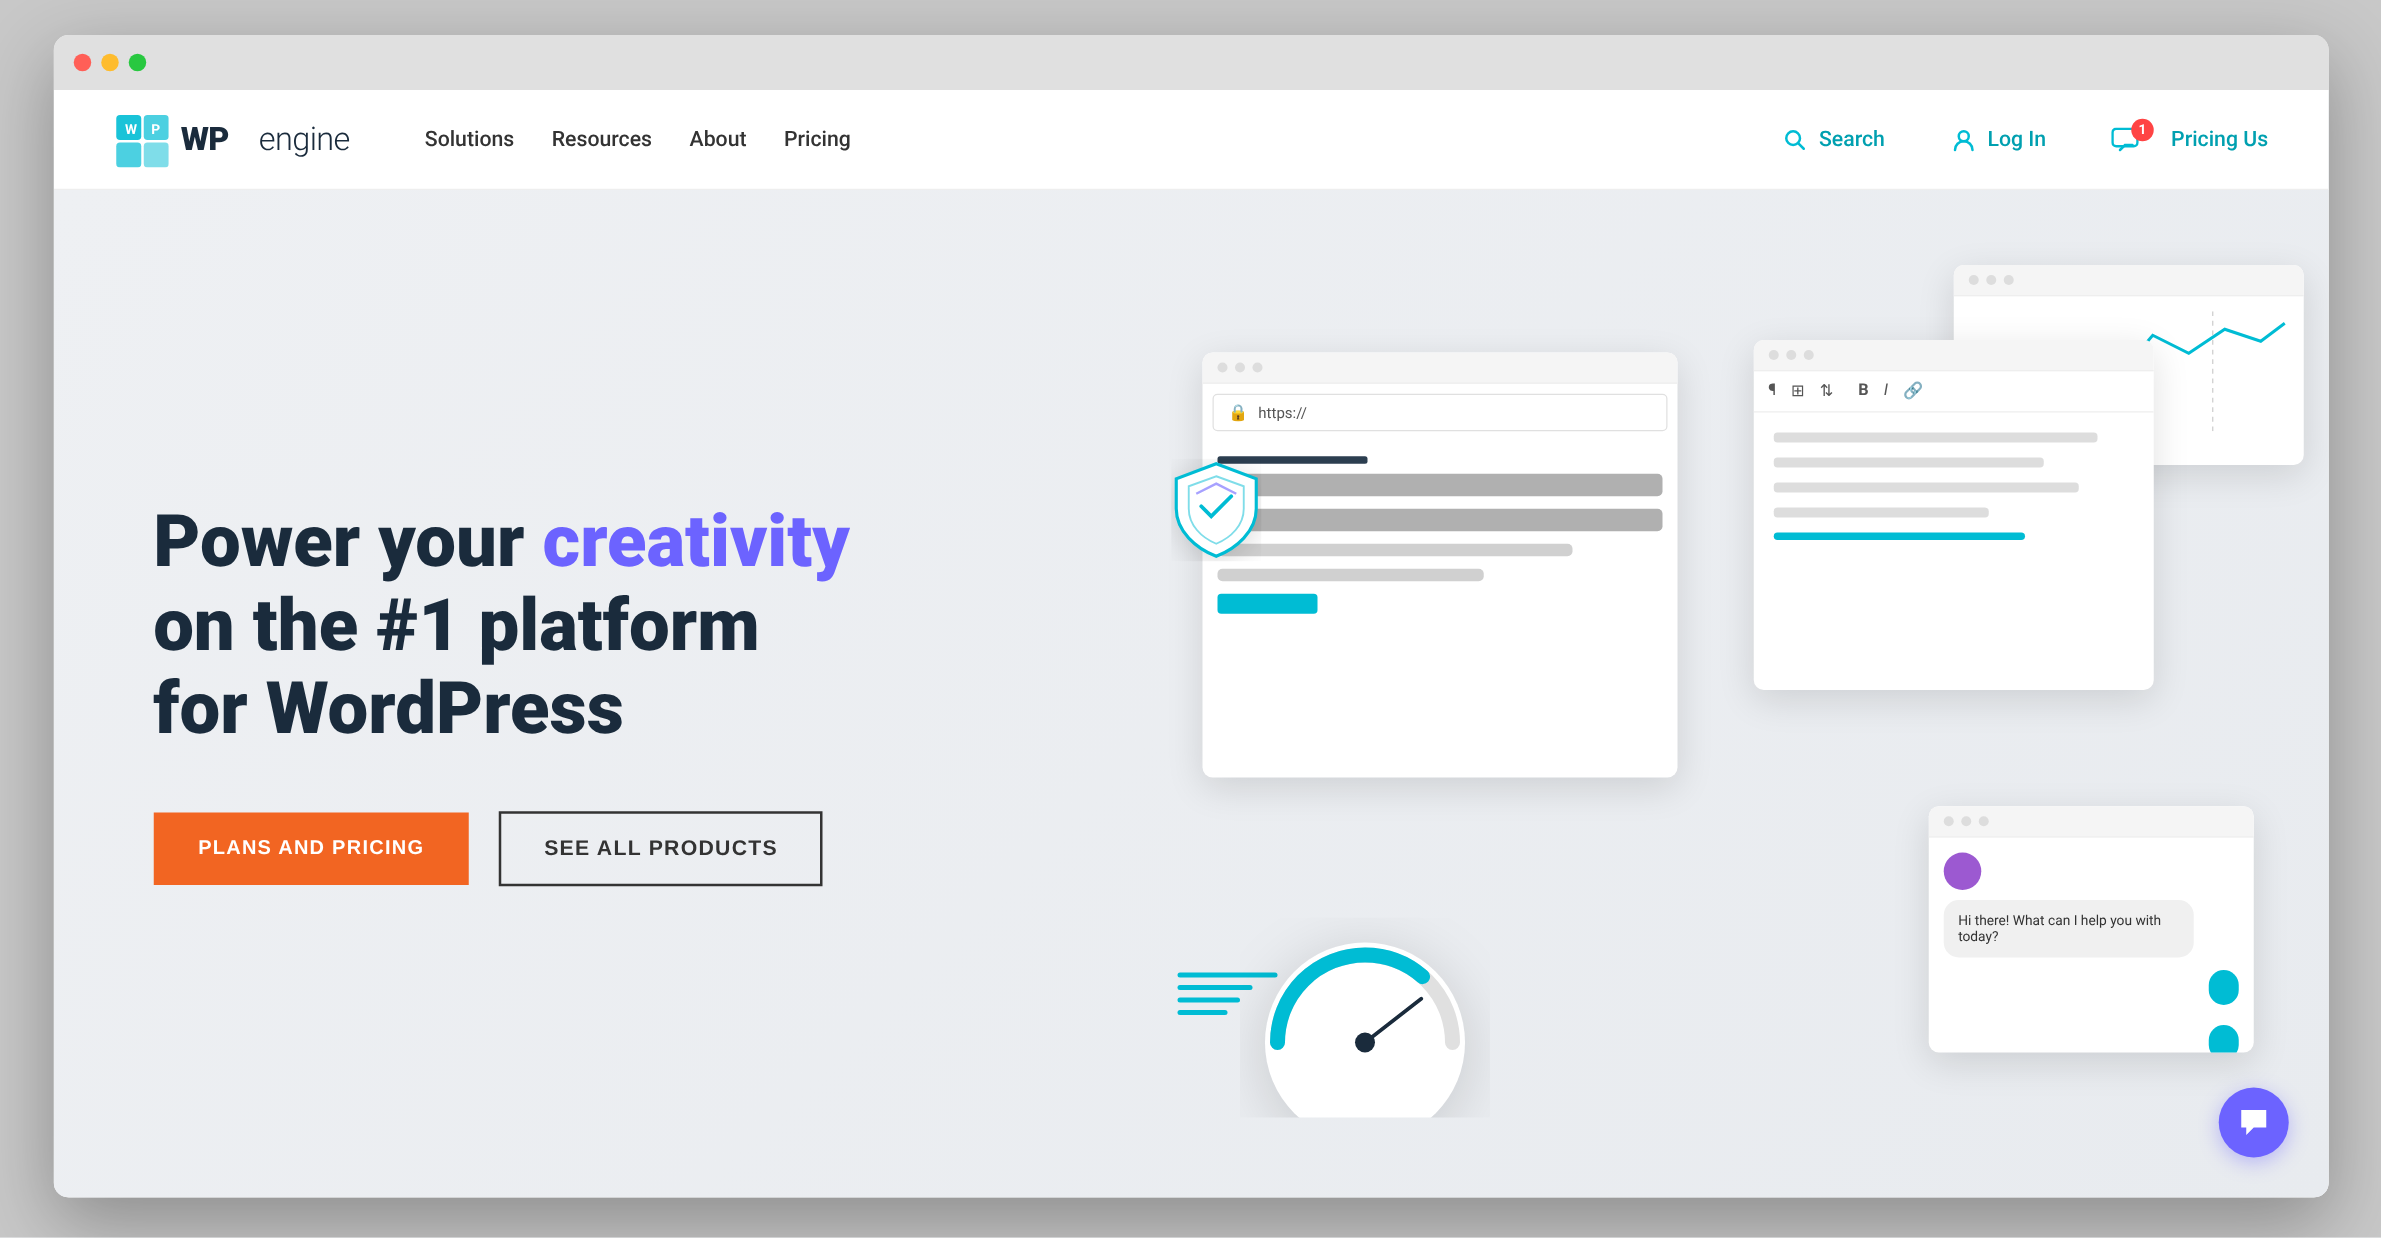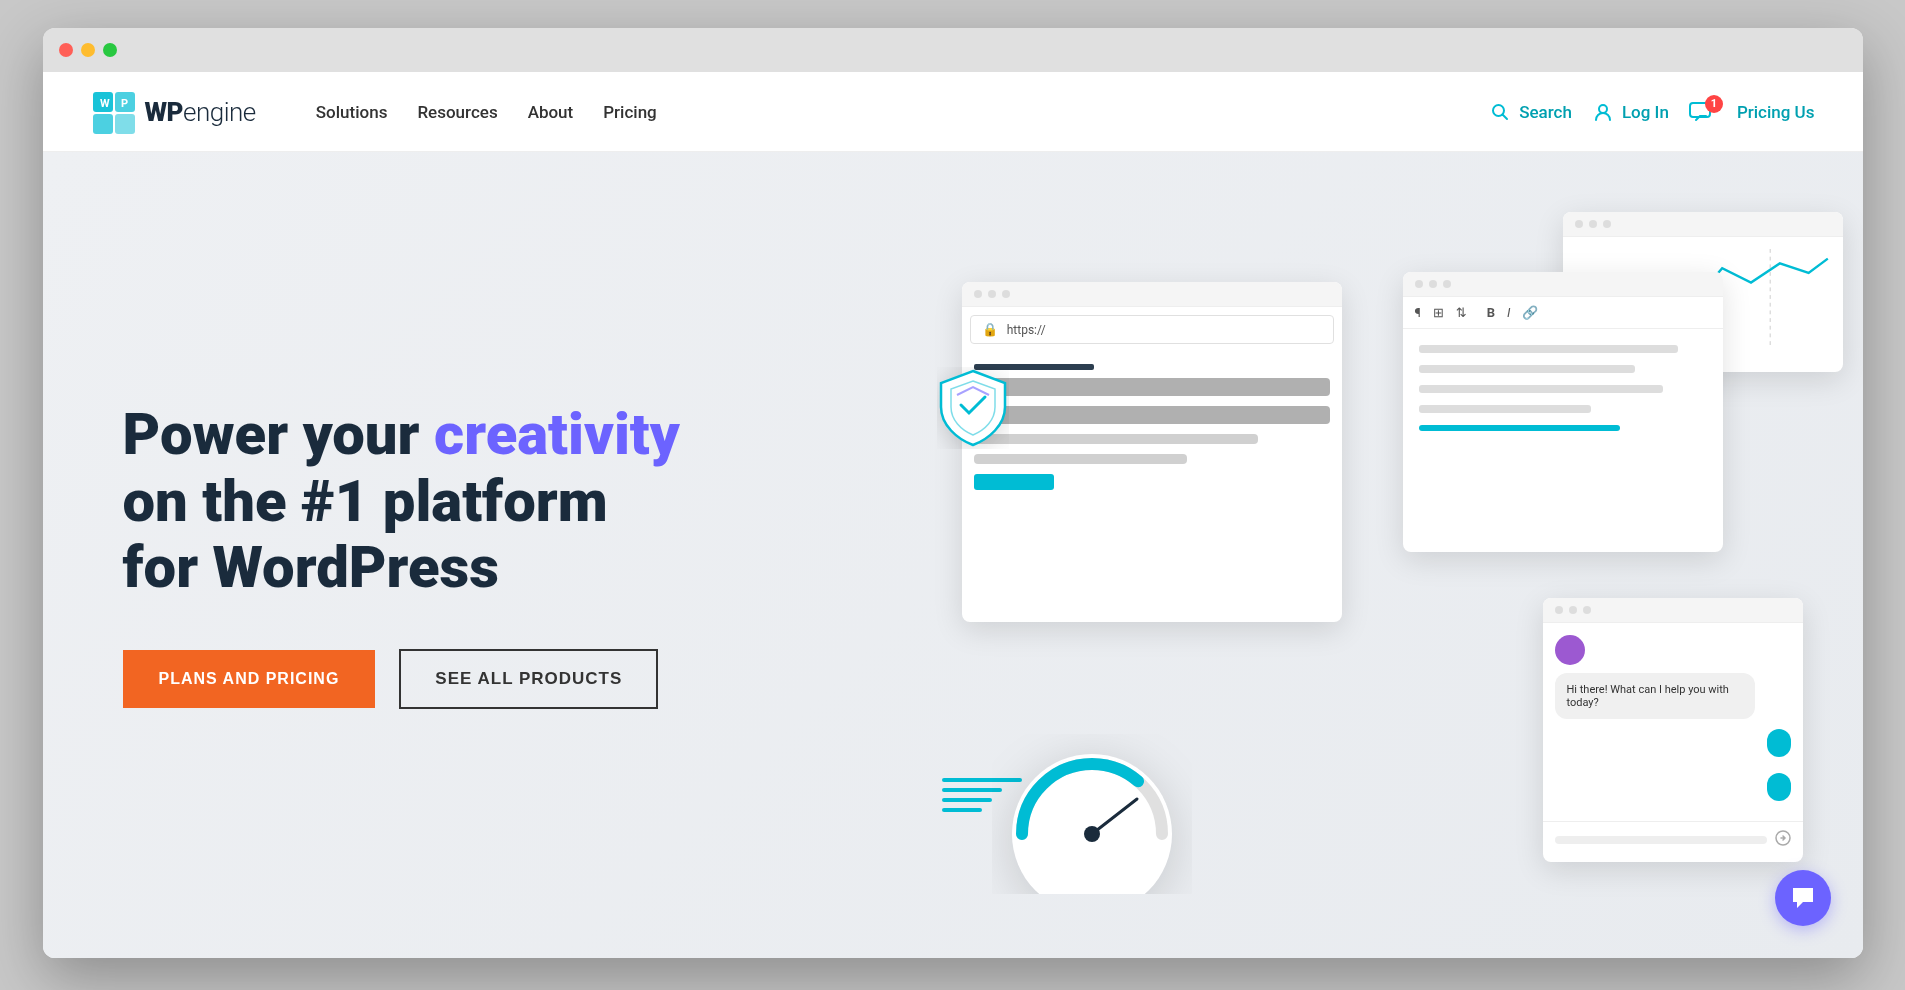--- a/index.html
+++ b/index.html
@@ -93,41 +93,42 @@
     }
 
     .logo-text span {
       color: #1a2b3c;
       font-weight: 900;
     }
 
     .logo-text em {
       font-style: normal;
       font-weight: 300;
+      margin-left: 24px;
     }
 
     .nav-links {
       display: flex;
       align-items: center;
       gap: 30px;
       flex: 1;
     }
 
     .nav-link {
       font-size: 17px;
       color: #333;
       text-decoration: none;
       font-weight: 500;
       cursor: pointer;
     }
 
     .nav-right {
       display: flex;
       align-items: flex-start;
-      gap: 20px;
+      gap: 52px;
     }
 
     .nav-action {
       display: flex;
       align-items: center;
       gap: 8px;
       font-size: 17px;
       color: #00a0b0;
       font-weight: 500;
       cursor: pointer;
@@ -357,24 +358,24 @@
 
     .editor-line {
       height: 8px;
       background: #ddd;
       border-radius: 3px;
       margin-bottom: 12px;
     }
 
     
     .card-chat {
-      bottom: 116px;
+      bottom: 136px;
       right: 80px;
       width: 260px;
-      height: 264px;
+      height: 197px;
     }
 
     .chat-avatar {
       width: 30px;
       height: 30px;
       border-radius: 50%;
       background: #9c59d1;
       margin-bottom: 8px;
     }
 

